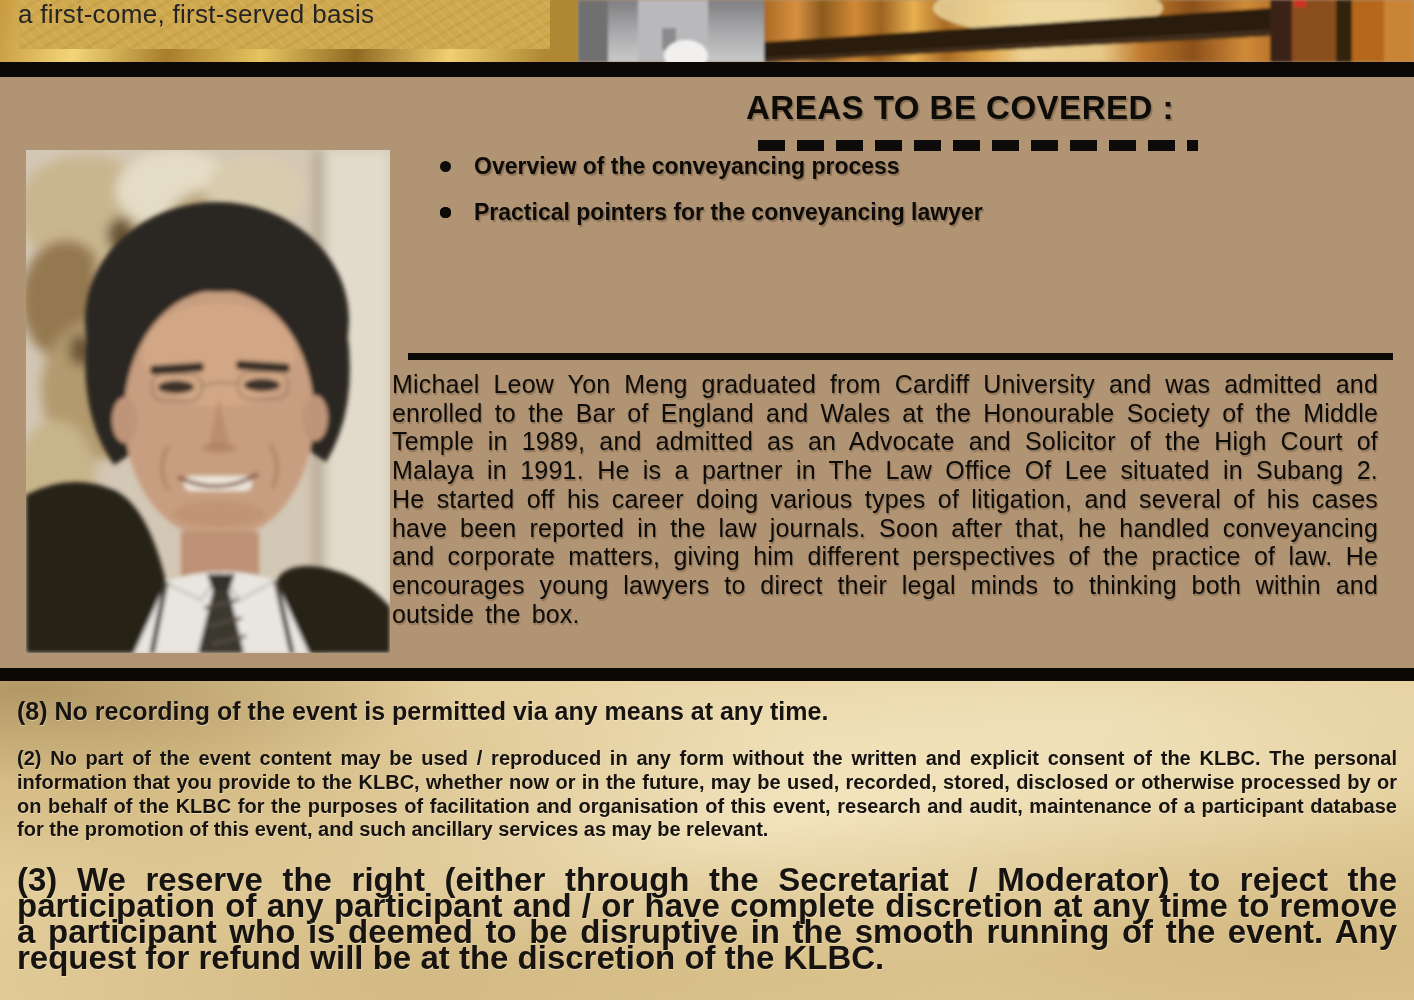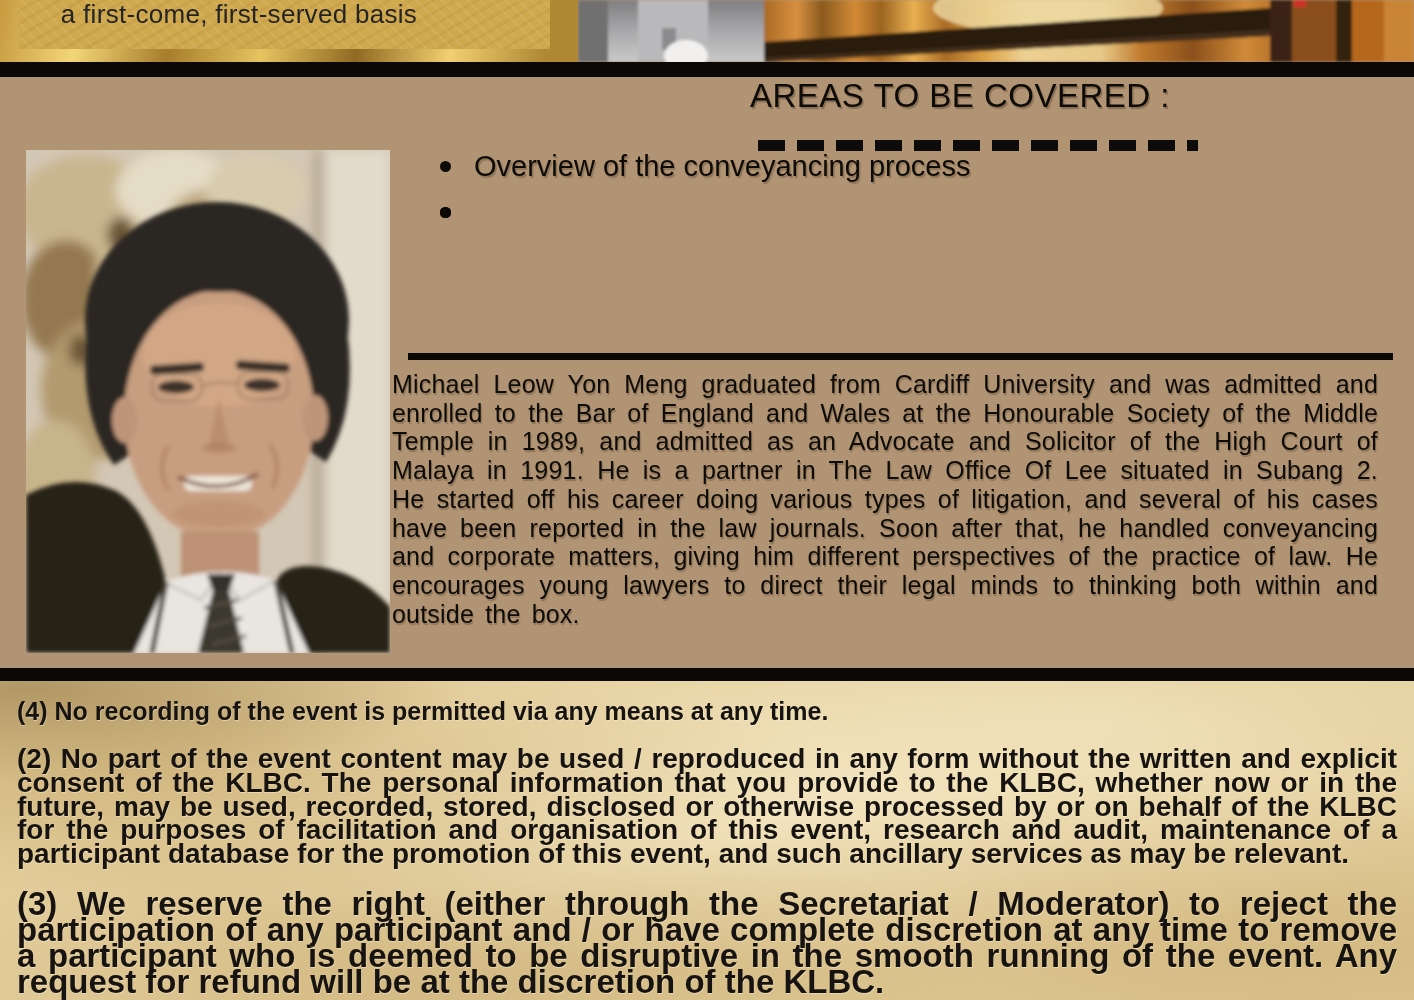--- a/index.html
+++ b/index.html
@@ -11,43 +11,43 @@
   .gold-note{
     position:absolute;left:0;top:0;width:578px;height:62px;
     background:linear-gradient(100deg,#c79a3e,#f2d678 14%,#a87d2c 30%,#e6c460 46%,#8f6a22 62%,#f0d070 78%,#b08834 94%);
   }
   .gold-note-inner{
     position:absolute;left:18px;right:28px;top:0;bottom:13px;
     background:
       repeating-linear-gradient(45deg,rgba(255,255,255,.07) 0 2px,transparent 2px 9px),
       repeating-linear-gradient(-30deg,rgba(120,85,20,.09) 0 3px,transparent 3px 11px),
       #d0a94e;
-    display:flex;align-items:flex-start;justify-content:center;
+    display:flex;align-items:flex-start;
   }
   .gold-note-text{
     margin-top:-2px;padding-right:90px;font-size:26px;line-height:32px;
     color:#242424;letter-spacing:.3px;white-space:nowrap;
   }
   .court-photo{position:absolute;left:578px;top:0;width:836px;height:62px;}
   .bar1{position:absolute;left:0;top:62px;width:1414px;height:15px;background:#0b0806;}
   
   .mid{position:absolute;left:0;top:77px;width:1414px;height:591px;background:#b19474;}
   .areas-title{
-    position:absolute;left:560px;top:0;width:800px;text-align:center;
-    font-size:33px;font-weight:400;color:#0e0c09;letter-spacing:.5px;
+    position:absolute;left:560px;top:12px;width:800px;text-align:center;
+    font-size:33px;font-weight:700;color:#0e0c09;letter-spacing:.5px;
     text-shadow:1.5px 2px 1px rgba(60,40,20,.35);
   }
   .dashes{
     position:absolute;left:758px;top:63px;width:440px;height:11px;
     background:repeating-linear-gradient(90deg,#0e0c0a 0 27px,transparent 27px 39px);
   }
   .portrait{position:absolute;left:26px;top:73px;width:364px;height:503px;}
   .bullets{position:absolute;left:432px;top:66px;width:970px;margin:0;padding:0;list-style:none;}
   .bullets li{
-    position:relative;padding-left:42px;font-size:29px;font-weight:400;
+    position:relative;padding-left:42px;font-size:23px;font-weight:700;
     line-height:46px;color:#0d0b08;text-shadow:1.5px 2px 1px rgba(60,40,20,.3);
   }
   .bullets li .dot{
     position:absolute;left:8px;top:18px;width:11px;height:11px;border-radius:50%;
     background:#0d0b08;
   }
   .bio-rule{position:absolute;left:408px;top:276px;width:985px;height:7px;background:#0c0a07;}
   .speaker-bio{
     position:absolute;left:392px;top:293px;width:986px;
     font-size:25px;line-height:28.7px;font-weight:400;color:#0e0c09;
@@ -63,21 +63,21 @@
       radial-gradient(ellipse at 12% 30%,rgba(170,130,60,.30),transparent 38%),
       radial-gradient(ellipse at 92% 85%,rgba(170,130,60,.28),transparent 45%),
       radial-gradient(ellipse at 30% 95%,rgba(160,120,55,.25),transparent 40%),
       radial-gradient(ellipse at 55% 40%,rgba(255,246,218,.55),transparent 60%),
       radial-gradient(ellipse at 78% 12%,rgba(244,232,196,.5),transparent 35%),
       #e4cf9d;
     color:#171310;
   }
   .terms p{margin:0 17px;font-weight:700;text-shadow:.5px 1px 0 rgba(250,240,210,.5);}
   .term-1{padding-top:17px;font-size:25px;line-height:26px;}
-  .term-2{margin-top:23px !important;font-size:28px;line-height:23.8px;text-align:justify;}
+  .term-2{margin-top:23px !important;font-size:20px;line-height:23.8px;text-align:justify;}
   .term-3{margin-top:25px !important;font-size:33px;line-height:26px;text-align:justify;}
 </style>
 </head>
 <body>
 
 <div class="page">
 
   <div class="gold-note">
     <div class="gold-note-inner">
       <div class="gold-note-text">a first-come, first-served basis</div>
@@ -202,28 +202,28 @@
           <path d="M140,432 L126,503" stroke="#433c32" stroke-width="5"></path>
           <path d="M250,431 L266,503" stroke="#433c32" stroke-width="5"></path>
         </g>
       </svg>
     </div>
 
     <ul class="bullets">
       <li><span class="dot"></span><span>Overview of the conveyancing process</span></li>
       <li><span class="dot"></span></li>
       <li><span class="dot"></span></li>
-      <li><span class="dot"></span></li>
+      <li><span class="dot"></span><span>Practical pointers for the conveyancing lawyer</span></li>
     </ul>
 
     <div class="bio-rule"></div>
     <div class="speaker-bio">Michael Leow Yon Meng graduated from Cardiff University and was admitted and enrolled to the Bar of England and Wales at the Honourable Society of the Middle Temple in 1989, and admitted as an Advocate and Solicitor of the High Court of Malaya in 1991. He is a partner in The Law Office Of Lee situated in Subang 2. He started off his career doing various types of litigation, and several of his cases have been reported in the law journals. Soon after that, he handled conveyancing and corporate matters, giving him different perspectives of the practice of law. He encourages young lawyers to direct their legal minds to thinking both within and outside the box.</div>
   </div>
 
   <div class="bar2"></div>
 
   <div class="terms">
-    <p class="term-1">(4) No recording of the event is permitted via any means at any time.</p>
+    <p class="term-1">(8) No recording of the event is permitted via any means at any time.</p>
     <p class="term-2">(2) No part of the event content may be used / reproduced in any form without the written and explicit consent of the KLBC. The personal information that you provide to the KLBC, whether now or in the future, may be used, recorded, stored, disclosed or otherwise processed by or on behalf of the KLBC for the purposes of facilitation and organisation of this event, research and audit, maintenance of a participant database for the promotion of this event, and such ancillary services as may be relevant.</p>
     <p class="term-3">(3) We reserve the right (either through the Secretariat / Moderator) to reject the participation of any participant and / or have complete discretion at any time to remove a participant who is deemed to be disruptive in the smooth running of the event. Any request for refund will be at the discretion of the KLBC.</p>
   </div>
 
 </div>
 
 </body></html>

